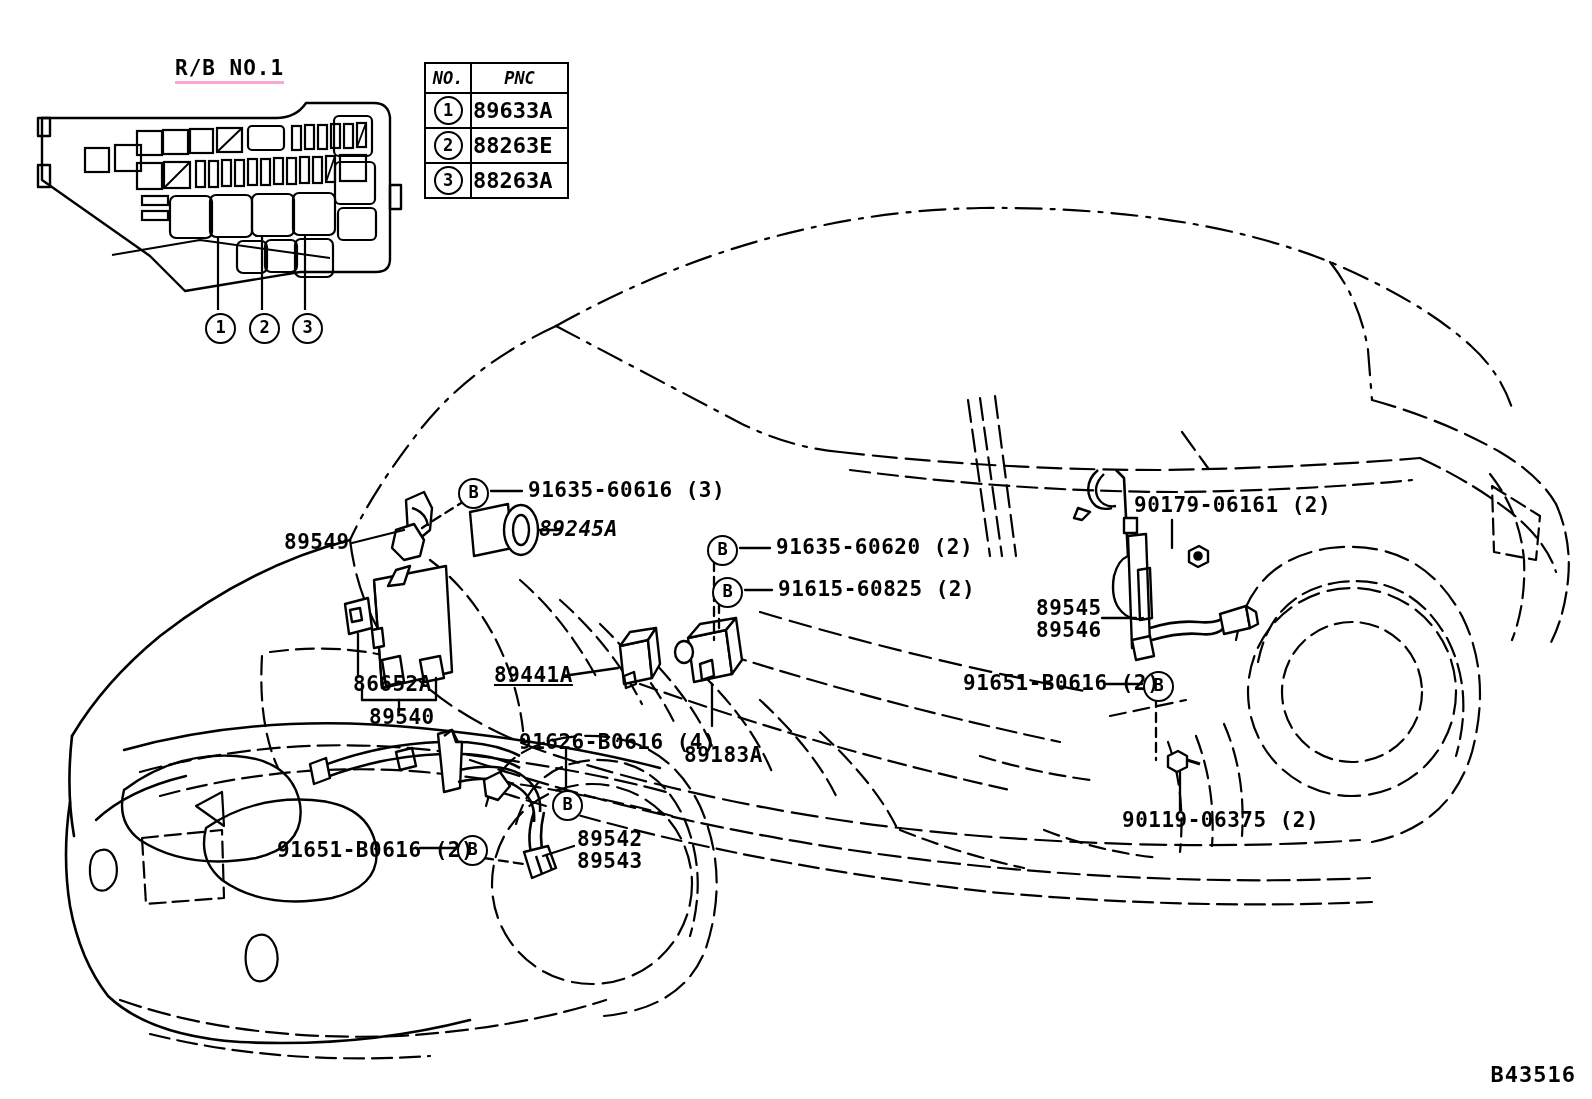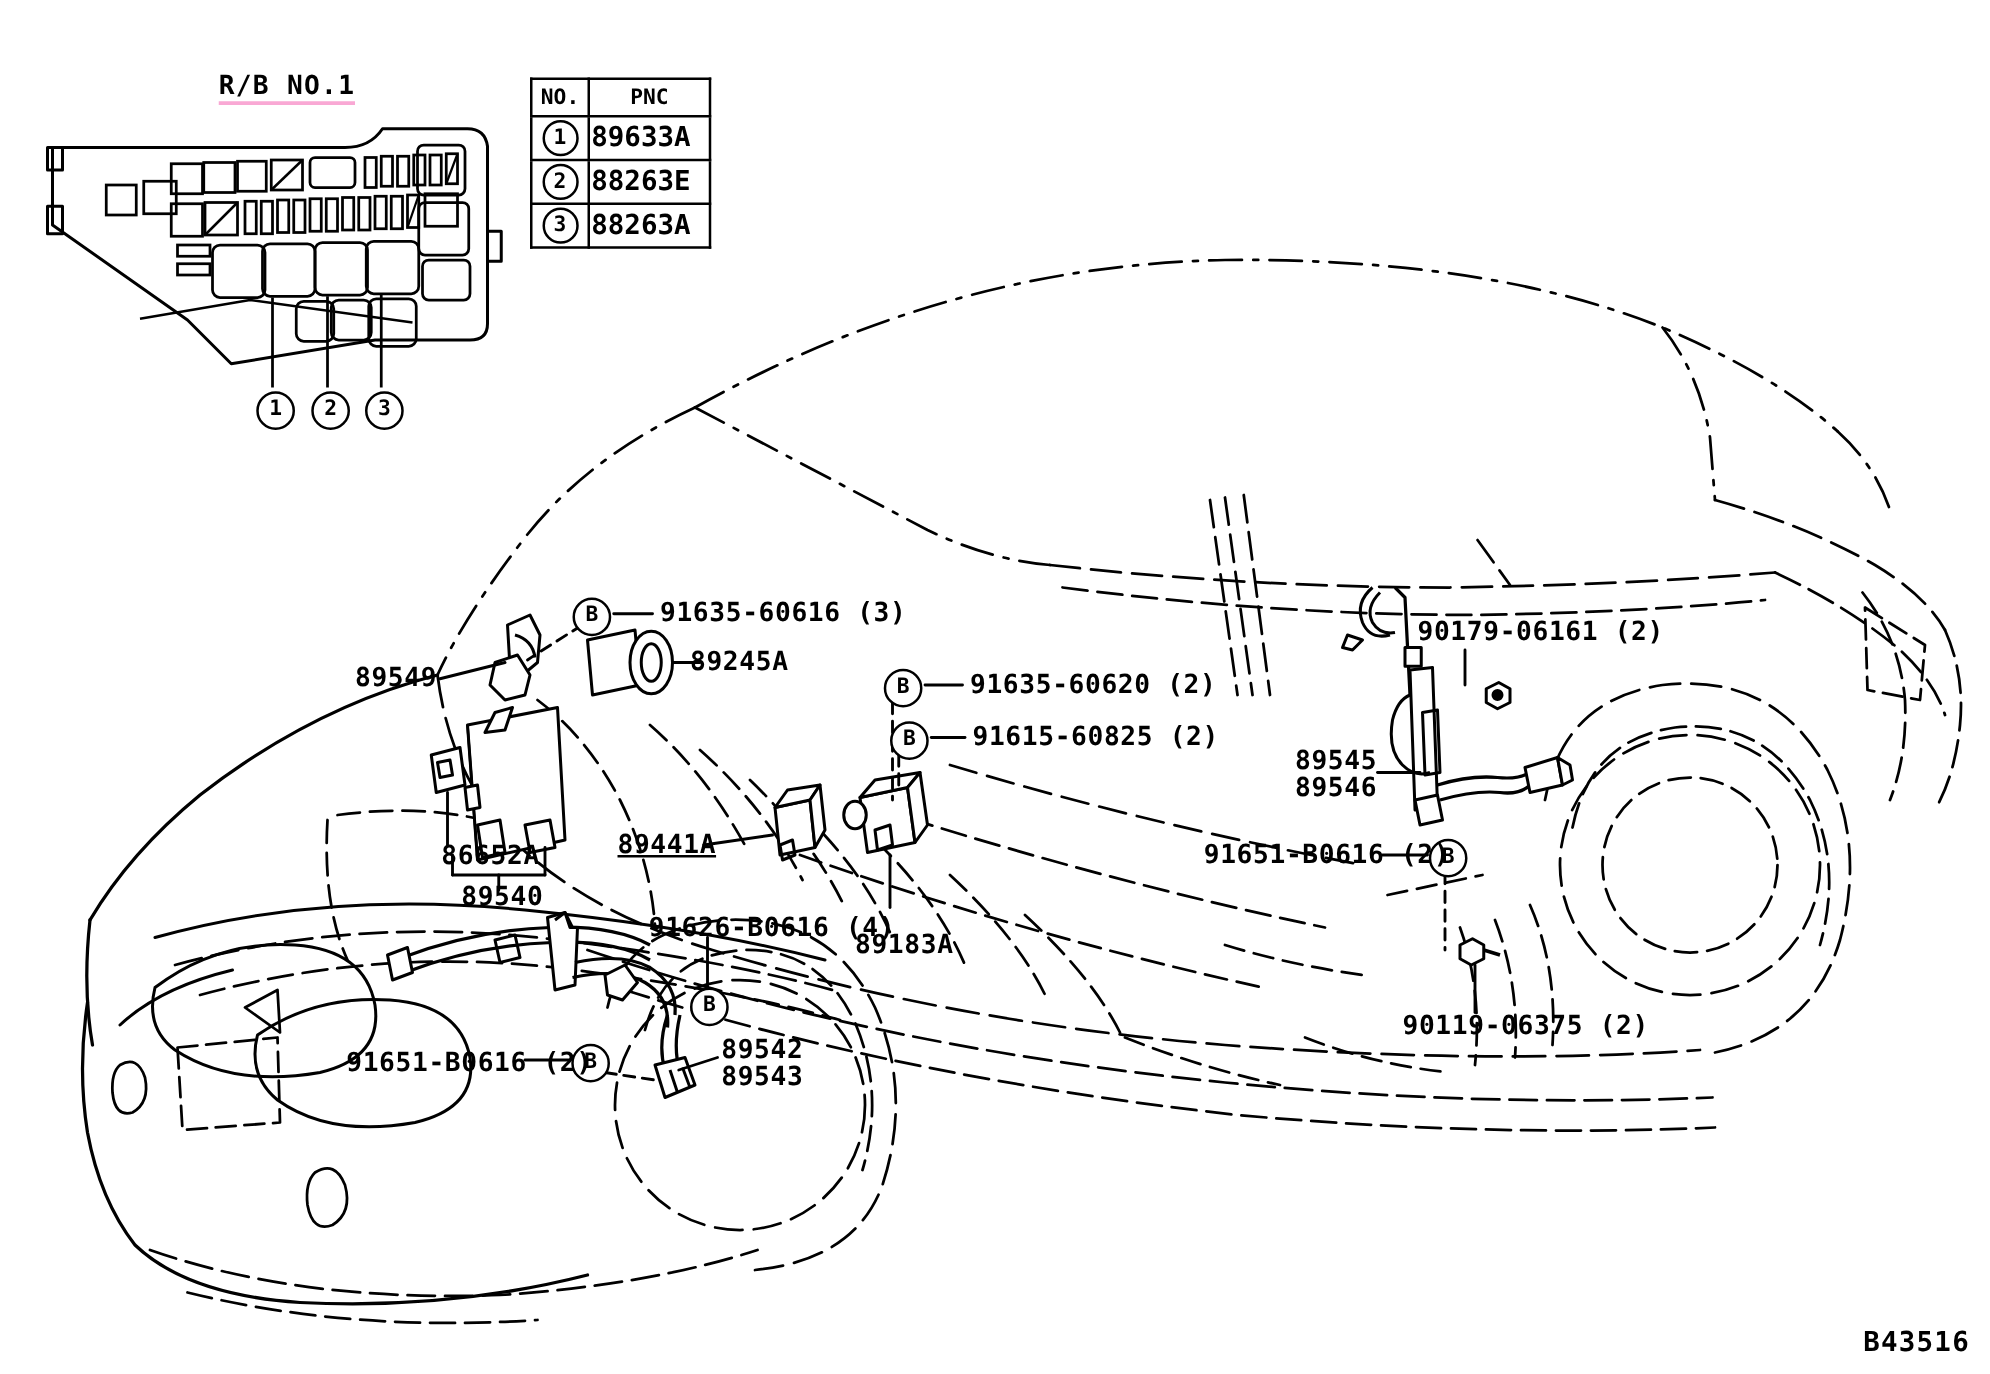--- a/index.html
+++ b/index.html
@@ -13,21 +13,21 @@
   .lbl{
     position:absolute;font-family:"DejaVu Sans Mono","Liberation Mono",monospace;
     font-weight:bold;font-size:21px;letter-spacing:0.5px;white-space:nowrap;
     line-height:1.05;color:#000;
   }
   .tbl{position:absolute;left:424px;top:62px;border-collapse:collapse;}
   .tbl td,.tbl th{
     border:2px solid #000;font-family:"DejaVu Sans Mono","Liberation Mono",monospace;
     font-weight:bold;text-align:center;padding:0;color:#000;
   }
-  .tbl th{font-size:17px;height:28px;}
+  .tbl th{font-size:17px;height:28px;font-style:italic;}
   .tbl td{font-size:22px;height:33px;}
   .tbl .cno{width:44px;}
   .tbl .cpnc{width:94px;text-align:left;padding-left:1px;}
   .cnum{
     display:inline-block;width:25px;height:25px;line-height:24px;
     border:2px solid #000;border-radius:50%;font-size:17px;text-align:center;
   }
   .rbtitle{
     position:absolute;left:175px;top:56px;font-size:21px;font-weight:bold;
     font-family:"DejaVu Sans Mono","Liberation Mono",monospace;
@@ -362,21 +362,21 @@
   </svg>
 
   <div class="bbadge" style="left:458px;top:478px;">B</div>
   <div class="bbadge" style="left:707px;top:535px;">B</div>
   <div class="bbadge" style="left:712px;top:577px;">B</div>
   <div class="bbadge" style="left:1143px;top:671px;">B</div>
   <div class="bbadge" style="left:552px;top:790px;">B</div>
   <div class="bbadge" style="left:457px;top:835px;">B</div>
 
   <div class="lbl" style="left:528px;top:479px;">91635-60616 (3)</div>
-  <div class="lbl" style="left:552px;top:518px;">89245A</div>
+  <div class="lbl" style="left:539px;top:518px;font-style:italic;">89245A</div>
   <div class="lbl" style="left:284px;top:531px;">89549</div>
   <div class="lbl" style="left:776px;top:536px;">91635-60620 (2)</div>
   <div class="lbl" style="left:778px;top:578px;">91615-60825 (2)</div>
   <div class="lbl" style="left:1134px;top:494px;">90179-06161 (2)</div>
   <div class="lbl" style="left:1036px;top:597px;">89545</div>
   <div class="lbl" style="left:1036px;top:619px;">89546</div>
   <div class="lbl" style="left:339px;top:673px;margin-left:14px;">86652A</div>
   <div class="lbl" style="left:369px;top:706px;">89540</div>
   <div class="lbl" style="left:494px;top:664px;text-decoration:underline;">89441A</div>
   <div class="lbl" style="left:684px;top:744px;">89183A</div>

